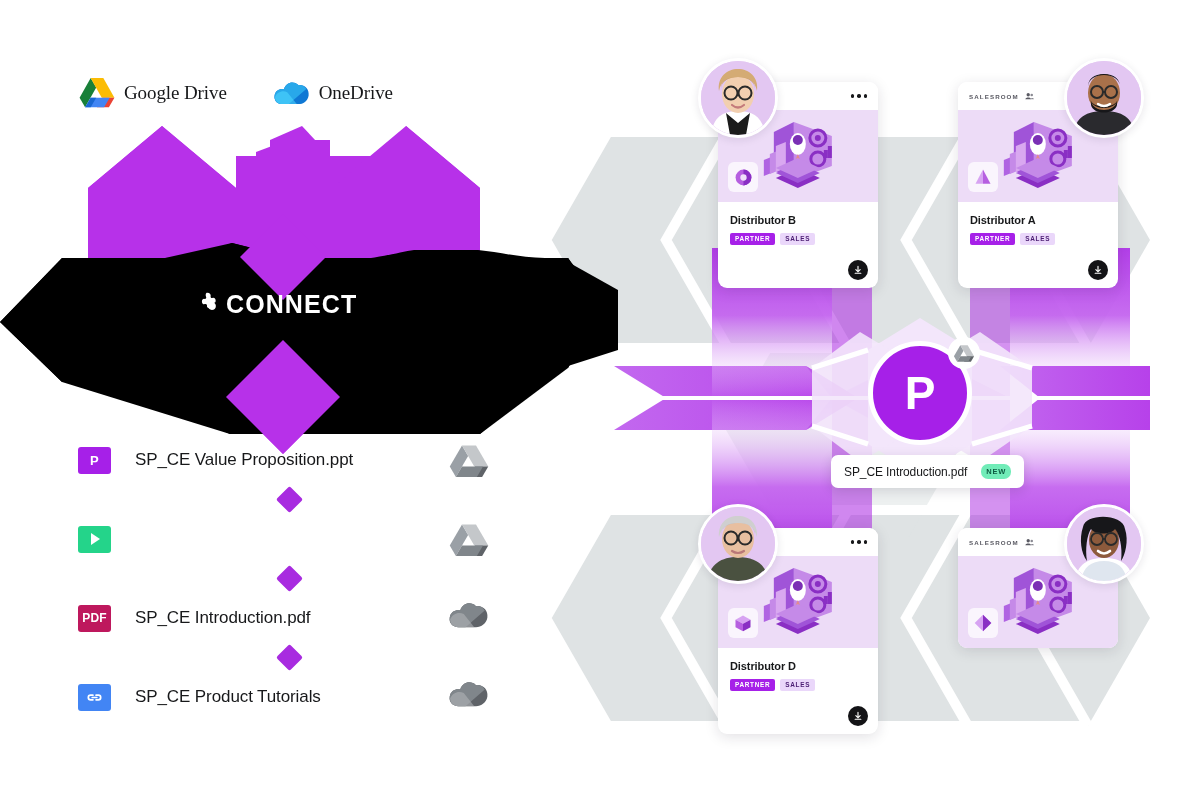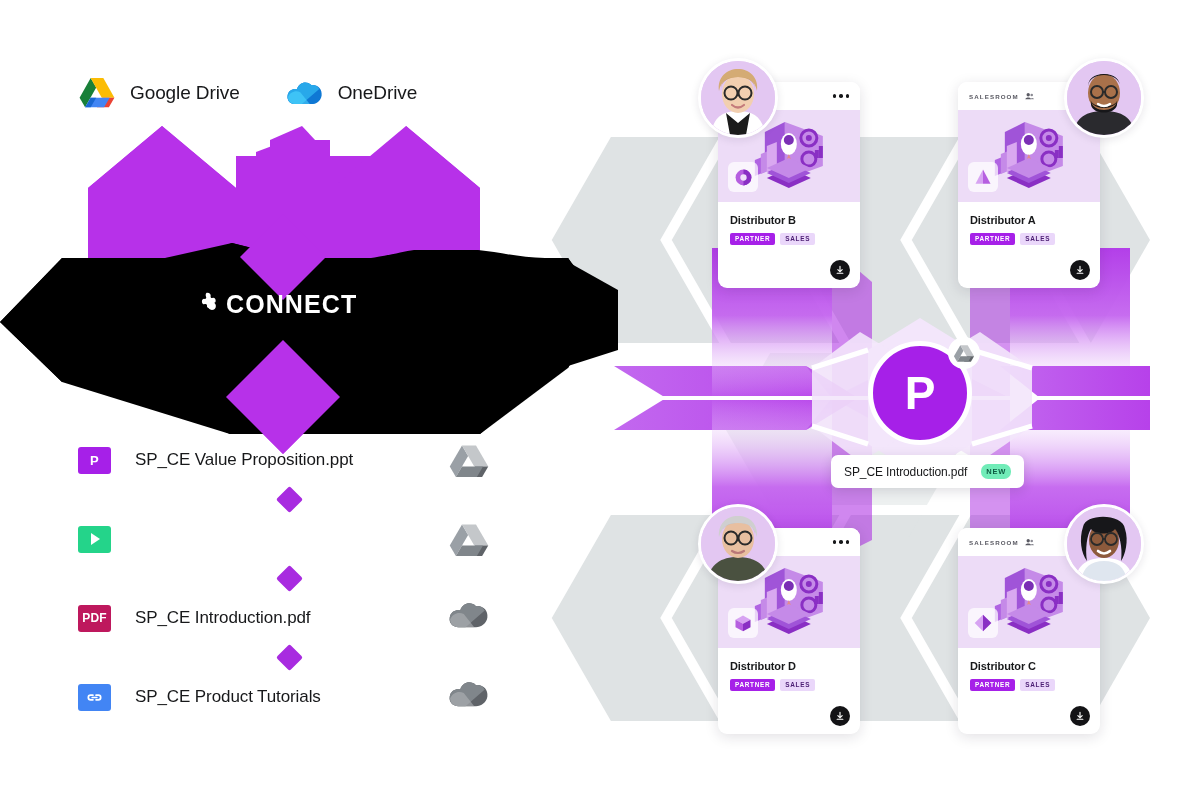--- a/index.html
+++ b/index.html
@@ -32,21 +32,22 @@
     left: 78px;
     top: 76px;
     display: flex;
     align-items: center;
     gap: 46px;
     z-index: 20;
   }
   .cloud-source {
     display: flex;
     align-items: center;
-    gap: 14px;
+    gap: 8px;
+    font-family: Liberation Serif, serif;
   }
   .cloud-source .cs-label {
     font-size: 19px;
     color: #17181a;
     letter-spacing: -0.1px;
     white-space: nowrap;
   }
   .cs-logo { width: 38px; height: 34px; display:block; }
 
   
@@ -129,21 +130,21 @@
     left: 370px;
     top: 50%;
     transform: translateY(-50%);
     width: 42px;
     height: 36px;
   }
 
   
   .dcard {
     position: absolute;
-    width: 142px;
+    width: 160px;
     border-radius: 9px;
     background: #ffffff;
     box-shadow: 0 3px 14px rgba(30,20,50,0.13);
     overflow: hidden;
     z-index: 40;
   }
   .dcard-top {
     height: 28px;
     display: flex;
     align-items: center;
@@ -826,32 +827,20 @@
           <polygon fill="#c58ae8" points="44,44 66,54 44,64 22,54"></polygon>
         </svg>
       </span>
       <span class="dcard-chip">
         <svg width="20" height="20" viewBox="0 0 24 24" xmlns="http://www.w3.org/2000/svg">
           <polygon fill="#d7a3f2" points="12,2 22,12 12,22 2,12"></polygon>
           <polygon fill="#8a2fc4" points="12,2 22,12 12,22"></polygon>
         </svg>
       </span>
     </div>
-    <div class="dcard-body">
-      <div class="dcard-name">Distributor C</div>
-      <div class="dcard-tags">
-        <span class="tag partner">PARTNER</span>
-        <span class="tag sales">SALES</span>
-      </div>
-      <span class="dcard-action">
-        <svg width="10" height="10" viewBox="0 0 14 14" xmlns="http://www.w3.org/2000/svg">
-          <path fill="none" stroke="#ffffff" stroke-width="1.6" stroke-linecap="round" d="M7 2 v7 M4 6.5 L7 9.5 L10 6.5 M3 11.5 h8"></path>
-        </svg>
-      </span>
-    </div>
   </div>
   <div class="avatar" style="left:1064px; top:504px;">
     <svg viewBox="0 0 74 74" xmlns="http://www.w3.org/2000/svg">
       <rect width="74" height="74" fill="#e3c7f2"></rect>
       <path d="M8 74 C10 58 20 51 37 51 C54 51 64 58 66 74 Z" fill="#ffffff"></path>
       <path d="M14 74 C16 60 24 54 37 54 C50 54 58 60 60 74 Z" fill="#dfe6ef"></path>
       <ellipse cx="37" cy="33" rx="15" ry="18" fill="#8d5a3c"></ellipse>
       <path d="M16 20 C18 6 56 6 58 22 C62 34 58 48 54 54 C56 40 52 26 48 22 C44 28 28 28 24 22 C20 28 18 42 20 54 C14 46 12 32 16 20 Z" fill="#17171a"></path>
       <circle cx="30" cy="32" r="6" fill="none" stroke="#2a2a2a" stroke-width="1.8"></circle>
       <circle cx="44" cy="32" r="6" fill="none" stroke="#2a2a2a" stroke-width="1.8"></circle>

